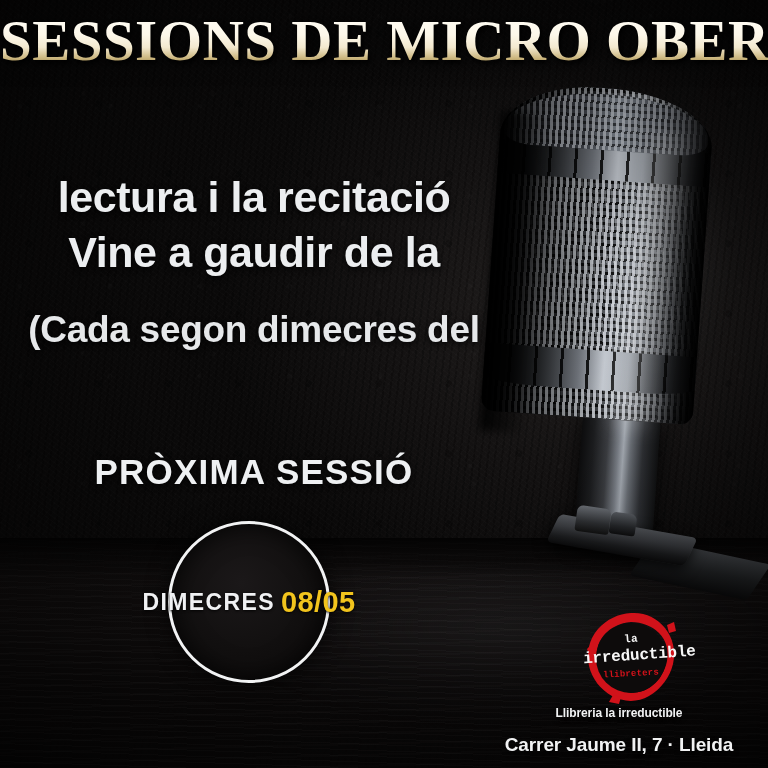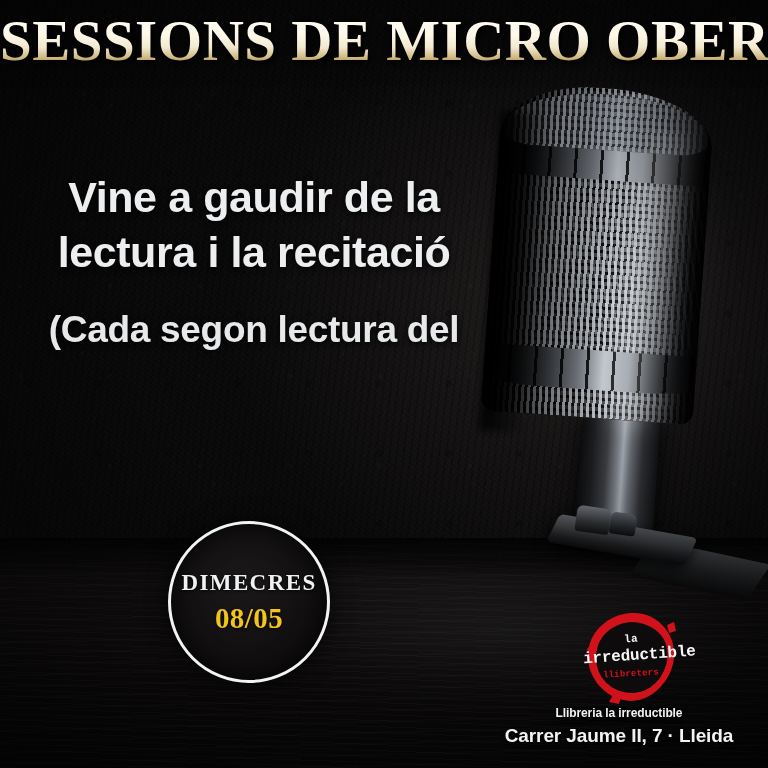--- a/index.html
+++ b/index.html
@@ -261,25 +261,24 @@
   
   .date-circle{
     position:absolute;
     left:168px; top:521px;
     width:162px; height:162px;
     border-radius:50%;
     border:3px solid #f2f3f4;
     background:radial-gradient(circle at 45% 38%, #1b1819 0%, #121010 52%, #0a0808 100%);
     box-shadow:0 0 22px rgba(0,0,0,.75), inset 0 0 26px rgba(0,0,0,.8);
     display:flex;
-    flex-direction:column;
+    flex-direction:row;
     align-items:center;
     justify-content:center;
     gap:6px;
-    font-family:Liberation Serif, serif;
   }
   .dc-day{
     font-size:23px; font-weight:bold; letter-spacing:1.4px;
     color:#f0f1f3;
     text-shadow:0 1px 3px rgba(0,0,0,.9);
   }
   .dc-date{
     font-size:29px; font-weight:bold; letter-spacing:.4px;
     color:#f2c41d;
     text-shadow:0 1px 3px rgba(0,0,0,.9);
@@ -328,21 +327,21 @@
   
   .footer{
     position:absolute;
     left:470px; top:706px;
     width:298px;
     text-align:center;
     color:#f1f2f3;
     text-shadow:0 2px 5px rgba(0,0,0,.95);
   }
   .f1{ font-size:12px; font-weight:bold; letter-spacing:-.1px; line-height:1.3; }
-  .f2{ font-size:19px; font-weight:600; letter-spacing:-.1px; line-height:1.35; margin-top:1px; }
+  .f2{ font-size:19px; font-weight:600; letter-spacing:-.1px; line-height:1.35; margin-top:10px; }
 </style>
 </head>
 <body>
 
 <div id="poster">
 
   <div class="bg-base"></div>
   <div class="bg-grain"></div>
   <div class="bg-wood"></div>
   <div class="bg-wood-sheen"></div>
@@ -370,28 +369,29 @@
       <div class="mic-highlight"></div>
     </div>
   </div>
 
   <div class="bg-vignette"></div>
 
   <div class="title">SESSIONS DE MICRO OBERT</div>
 
   <div class="copy">
     <div class="lead">
+      <div>lectura i la recitació</div>
       <div>Vine a gaudir de la</div>
-      <div>lectura i la recitació</div>
     </div>
     <div class="sub">
-      <div>(Cada segon lectura del</div>
+      <div>(Cada segon dimecres del</div>
     </div>
   </div>
 
+  <div class="next-session">PRÒXIMA SESSIÓ</div>
 
   <div class="date-circle">
     <div class="dc-day">DIMECRES</div>
     <div class="dc-date">08/05</div>
   </div>
 
   <div class="logo">
     <svg viewBox="0 0 96 96">
       <path d="M48 4 C62 3 74 9 82 19 C90 29 93 42 90 55 C87 68 78 80 66 87
                C54 94 40 93 29 87 C18 81 9 70 6 57 C3 44 6 30 15 20 C24 10 35 5 48 4 Z

